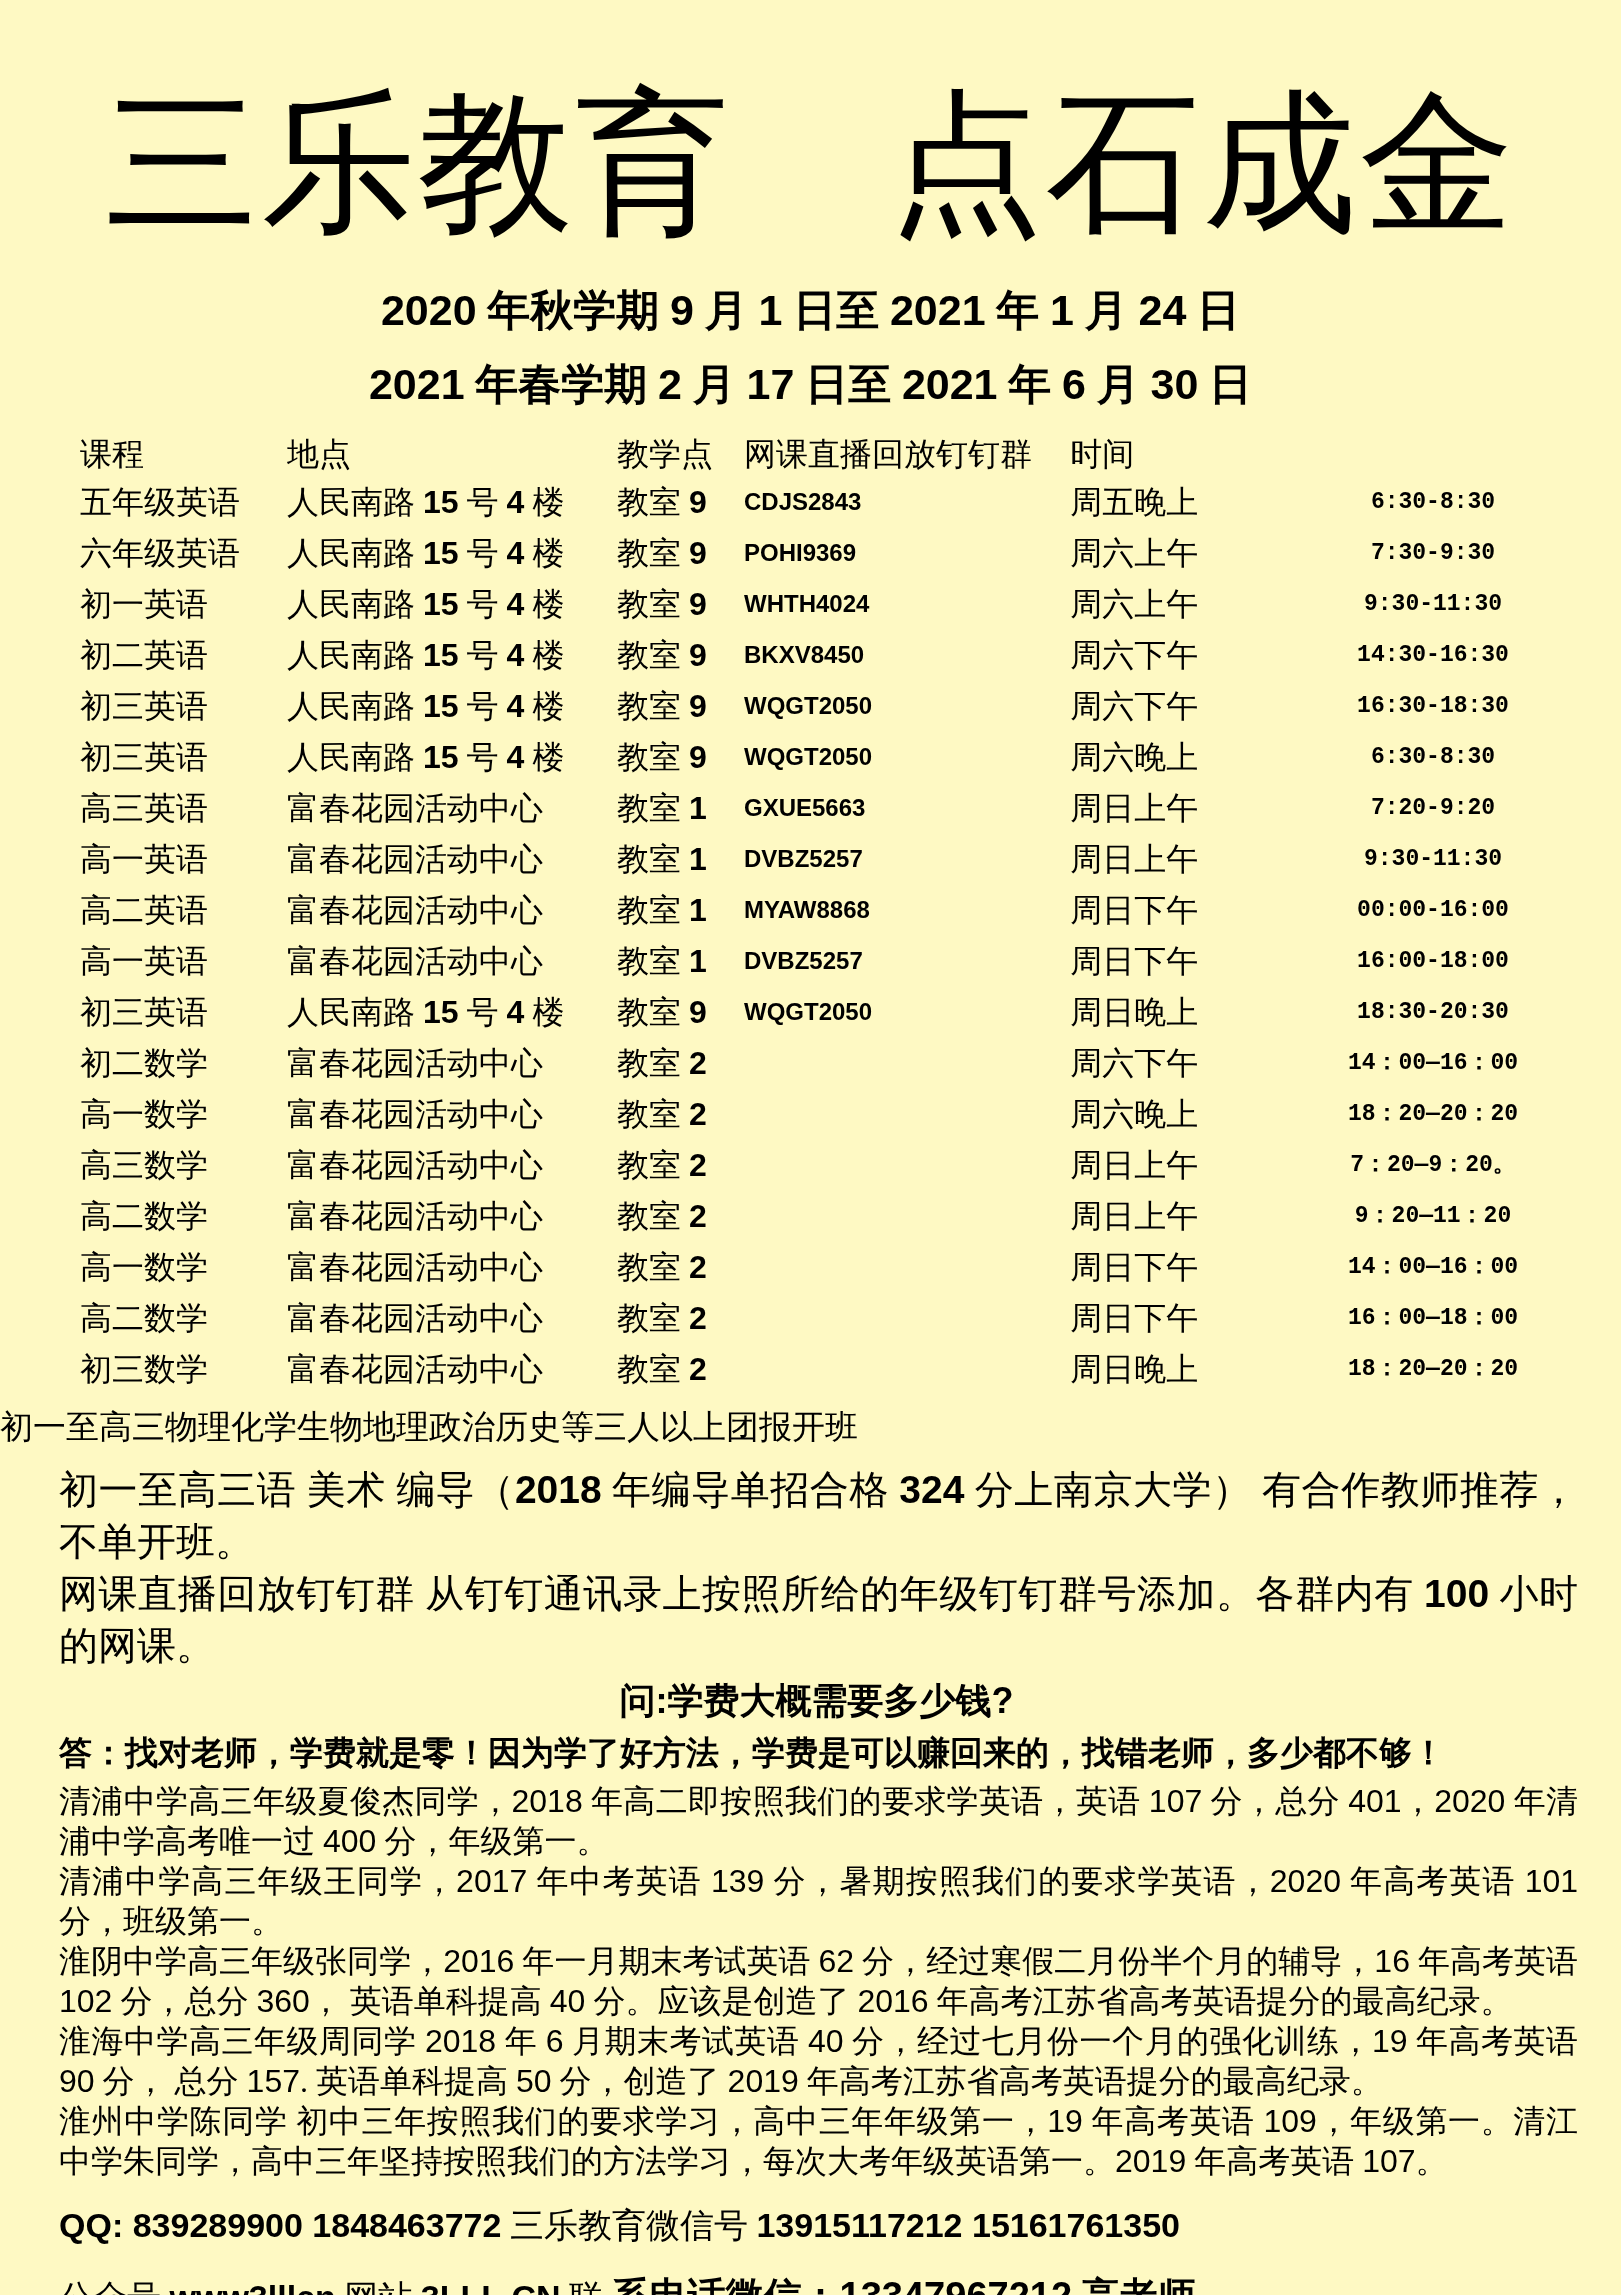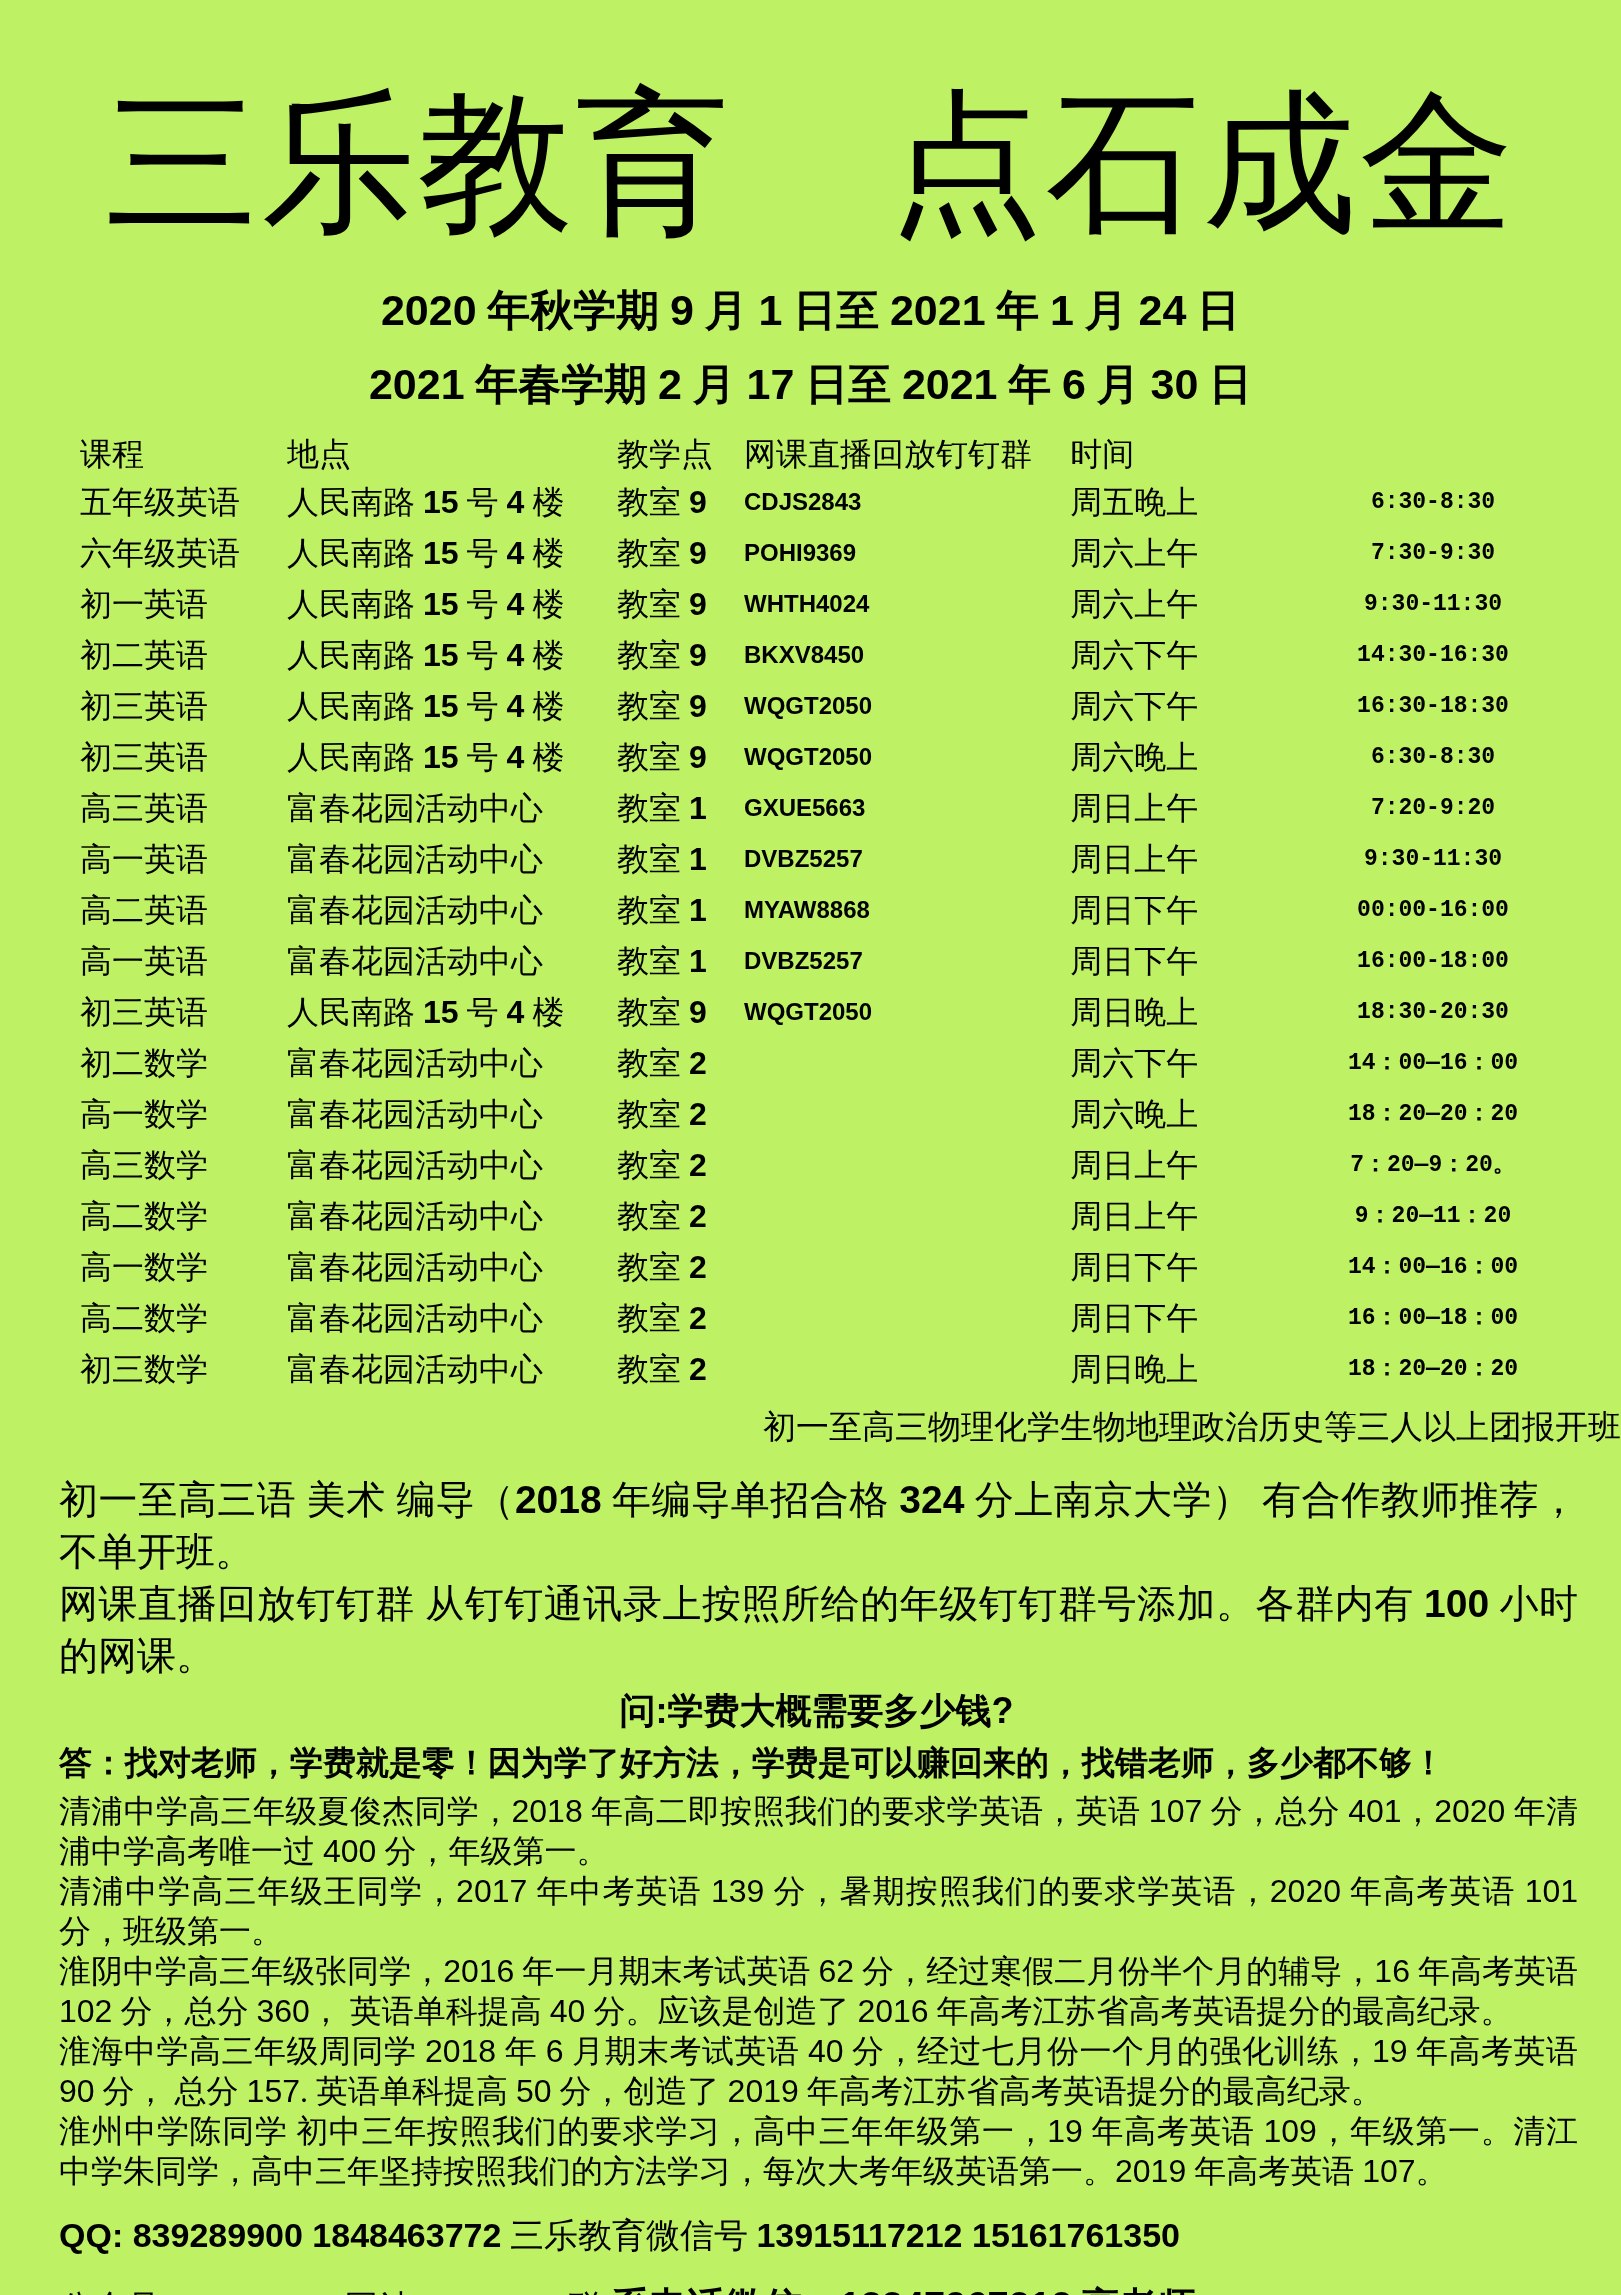--- a/index.html
+++ b/index.html
@@ -1,21 +1,21 @@
 <!DOCTYPE html>
 <html style="font-size:11.6px"><head>
 <meta charset="utf-8">
 <style>
   html,body{margin:0;padding:0;background:#ffffff;}
   .page{
     position:relative;
     width:1621px;
     height:2295px;
     box-sizing:border-box;
-    background:#bef264;
+    background:#fef9c3;
     color:#000000;
     overflow:hidden;
     padding-top:64px;
     font-family:"Liberation Serif","DejaVu Serif",serif;
   }
   
   .title{
     margin:0 0 13px 0;
     font-size:154px;
     line-height:1.3;
@@ -58,23 +58,23 @@
     font-size:24px;
   }
   .time{
     font-family:Liberation Mono, monospace;
     font-weight:700;
     font-size:23px;
     text-align:center;
   }
   
   .center-note{
-    margin:10px 0 24px 0;
+    margin:10px 0 14px 0;
     font-size:33px;
-    text-align:right;
+    text-align:left;
     white-space:nowrap;
   }
   .para{
     margin:0 43px 0 59px;
     font-size:39px;
     line-height:52px;
     text-align:justify;
   }
   .digits-bold .d{font-weight:700;}
   .q-line{

